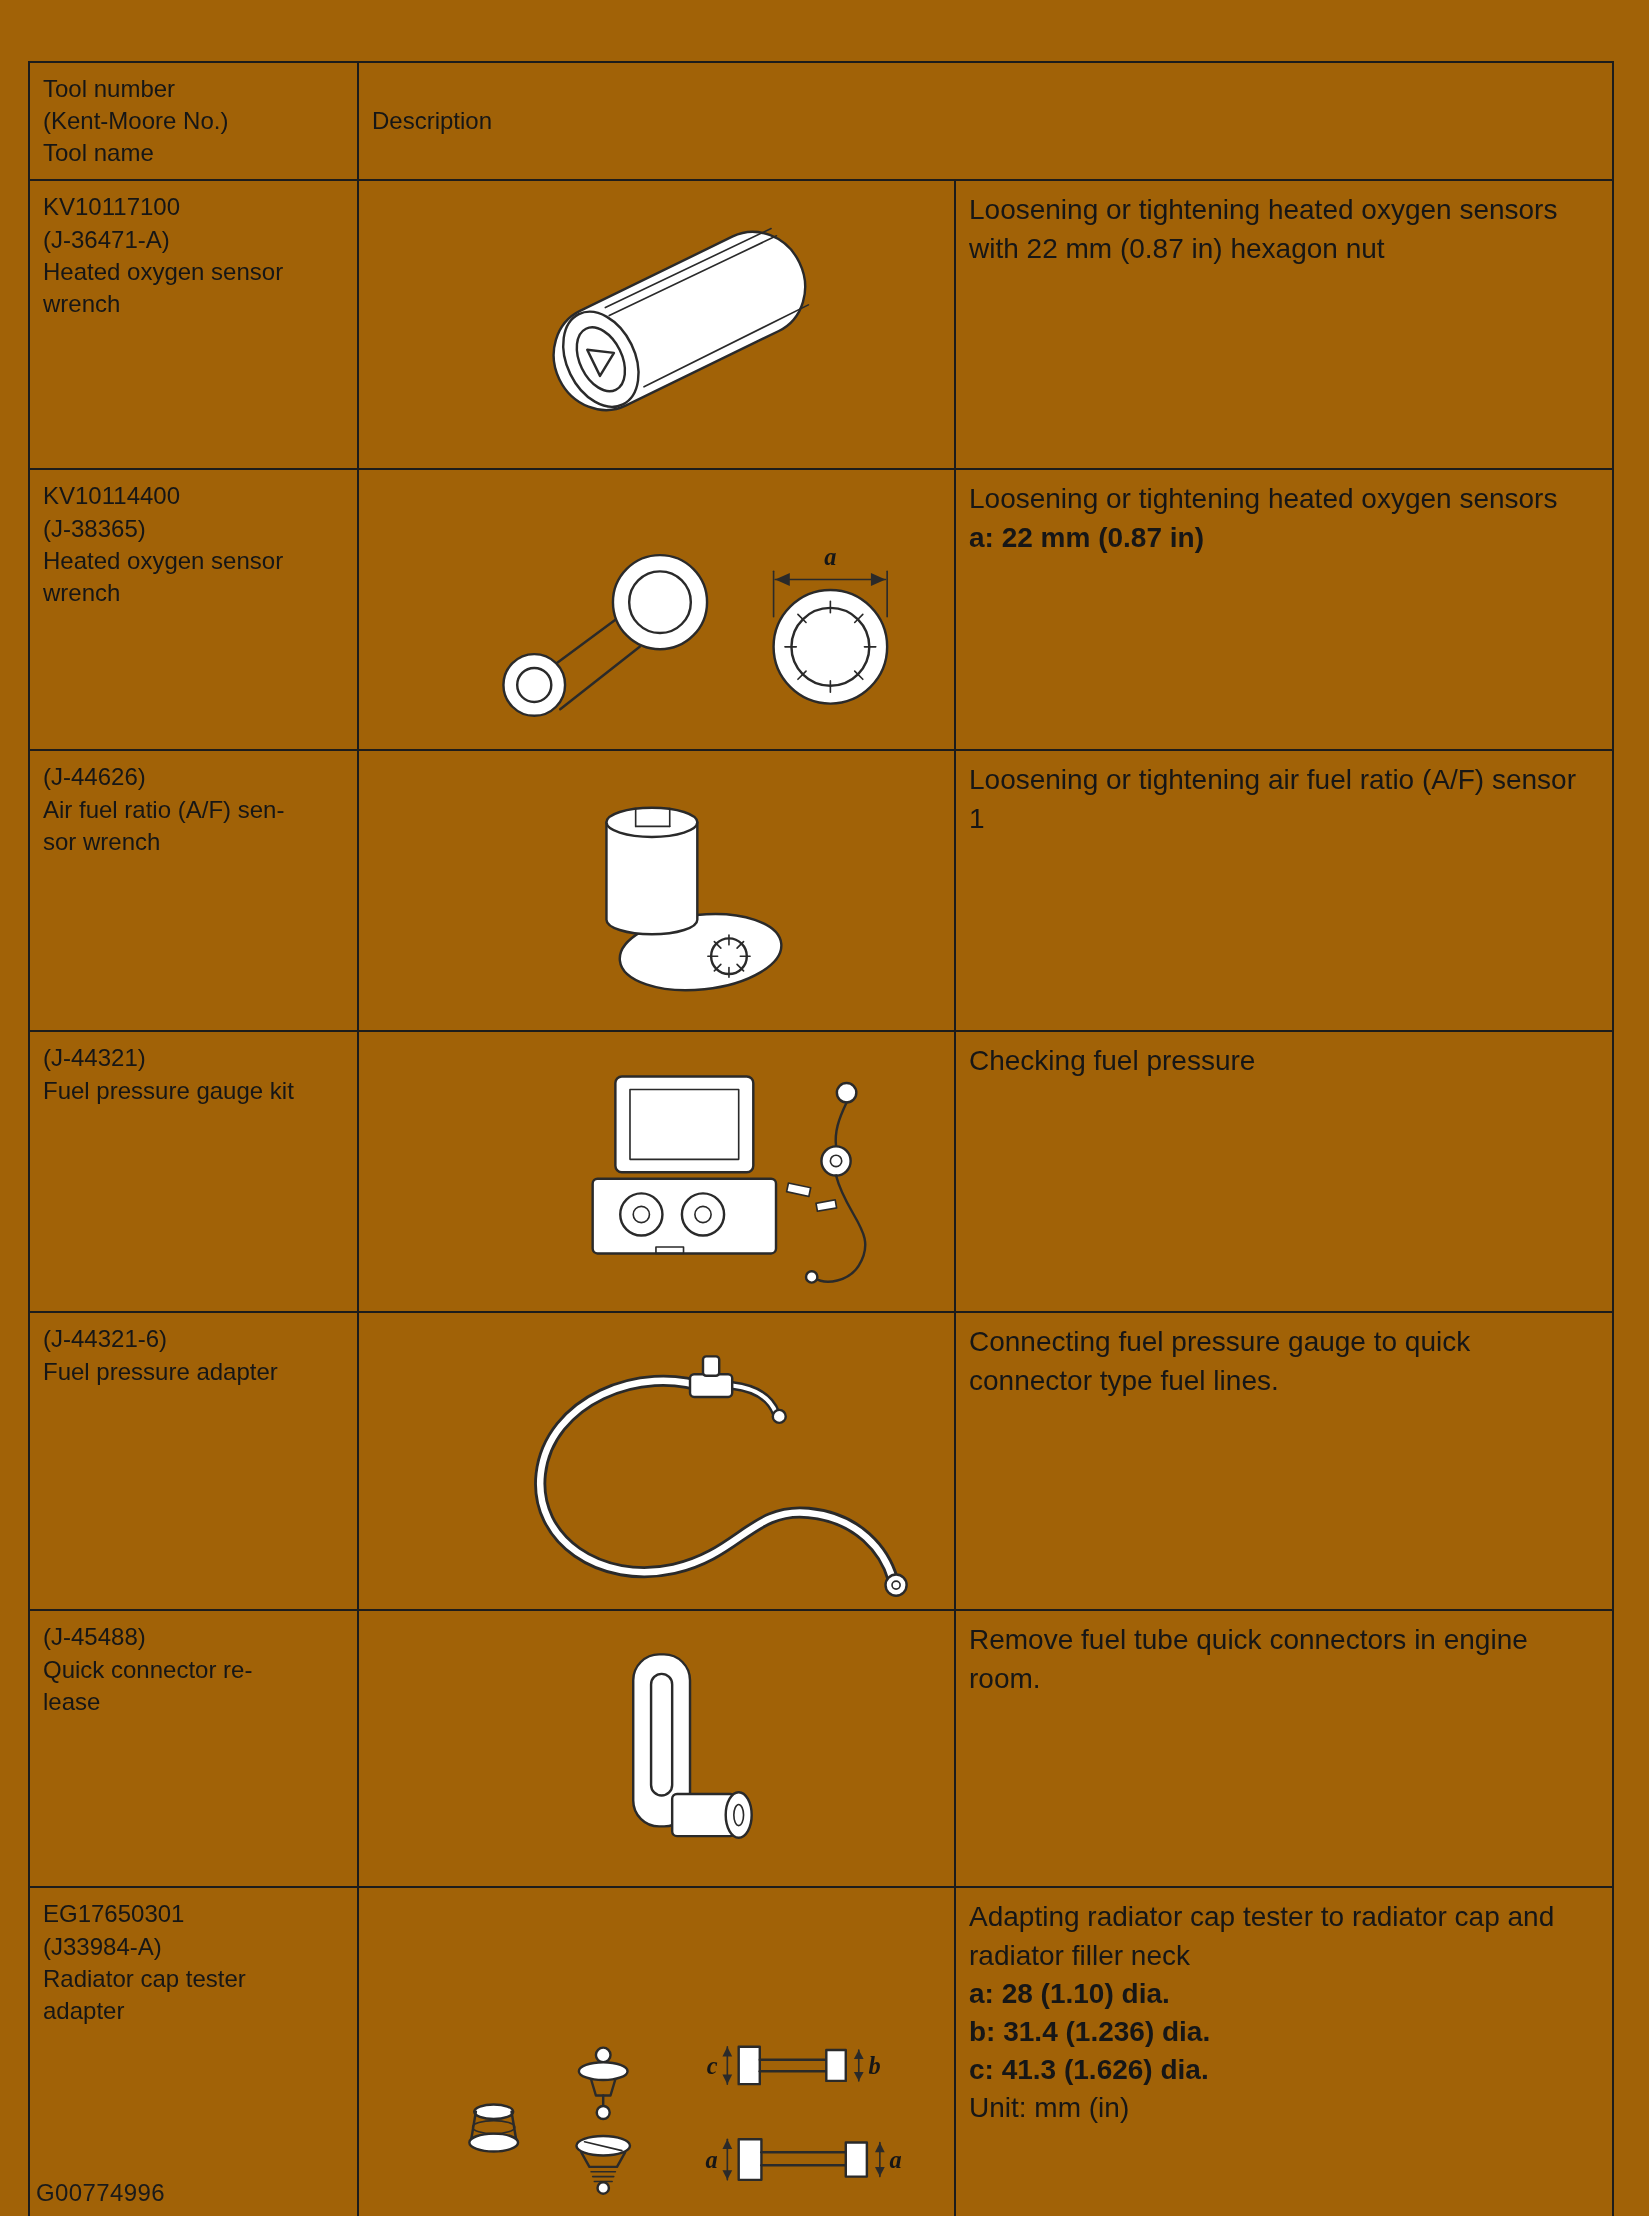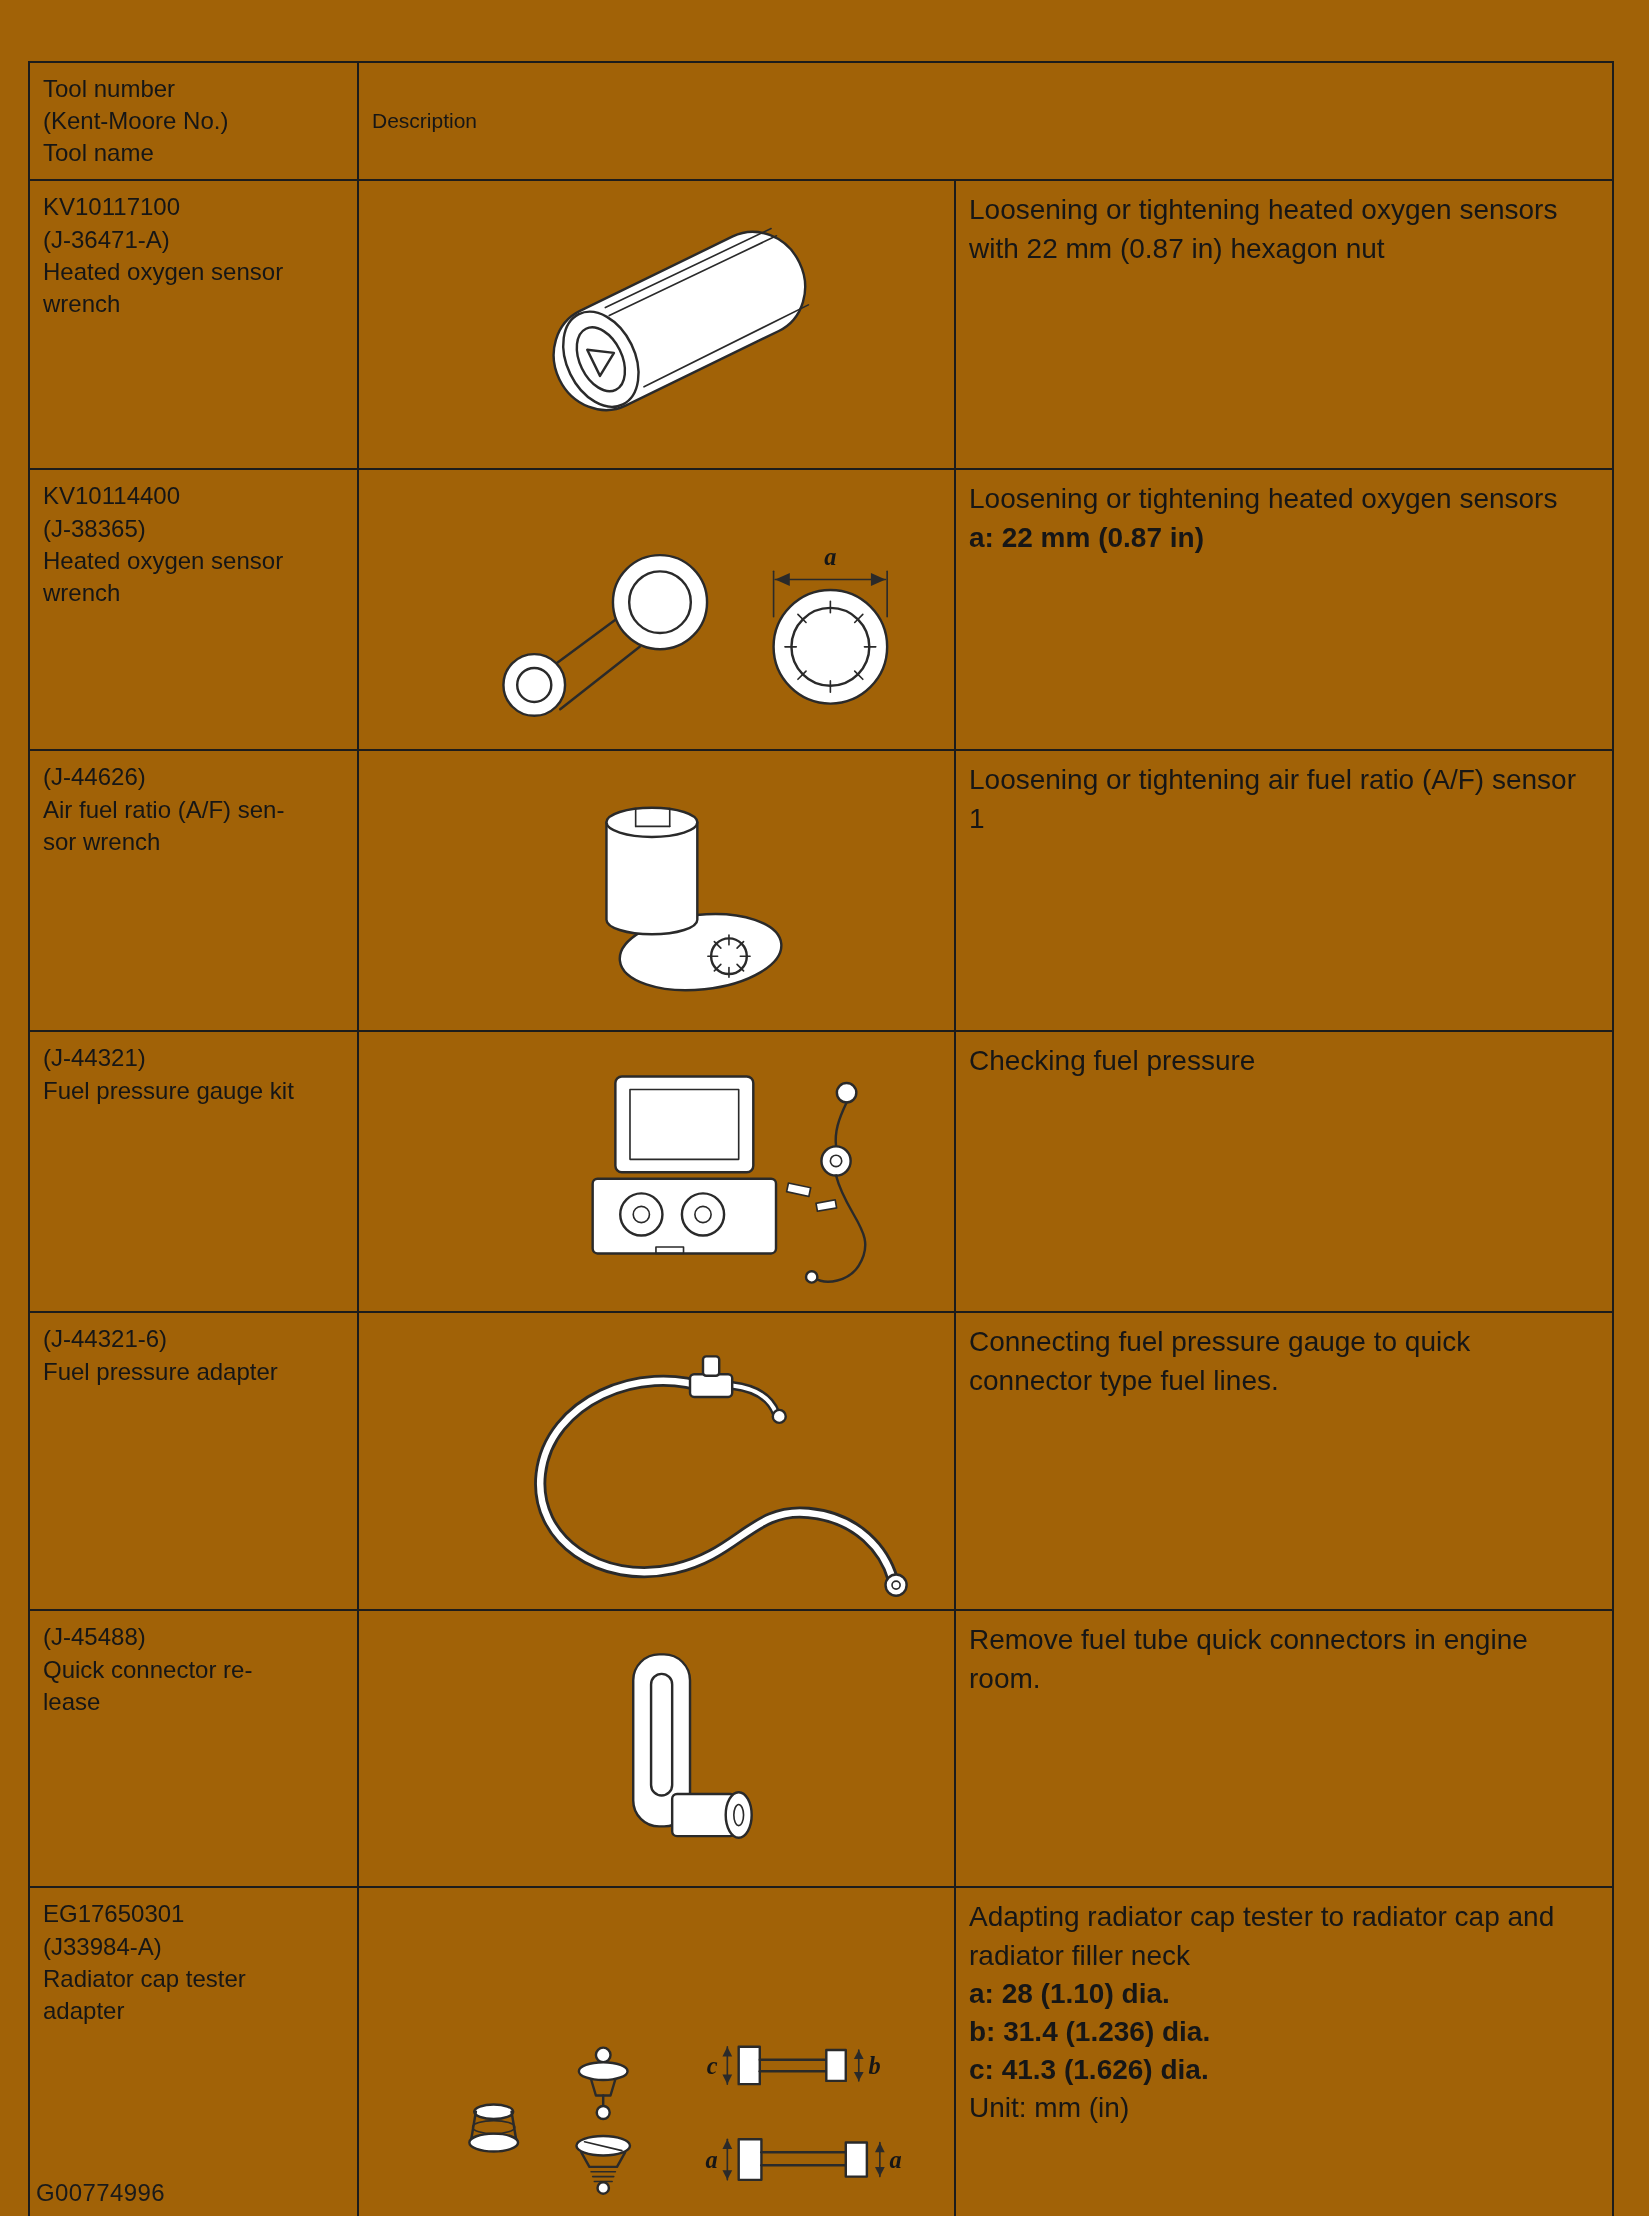--- a/index.html
+++ b/index.html
@@ -36,21 +36,21 @@
     line-height: 1.34;
     padding-left: 16.5px;
   }
   .header-tool {
     white-space: pre-line;
     font-size: 24px;
     line-height: 1.34;
     padding-left: 16.5px;
   }
   .header-desc {
-    font-size: 21px;
+    font-size: 24px;
     padding-left: 26px;
   }
   .desc-cell {
     font-size: 28px;
     line-height: 1.36;
     padding-left: 21.4px;
     padding-right: 16.5px;
   }
   .desc-line { margin: 0; }
   .bold { font-weight: 700; }

